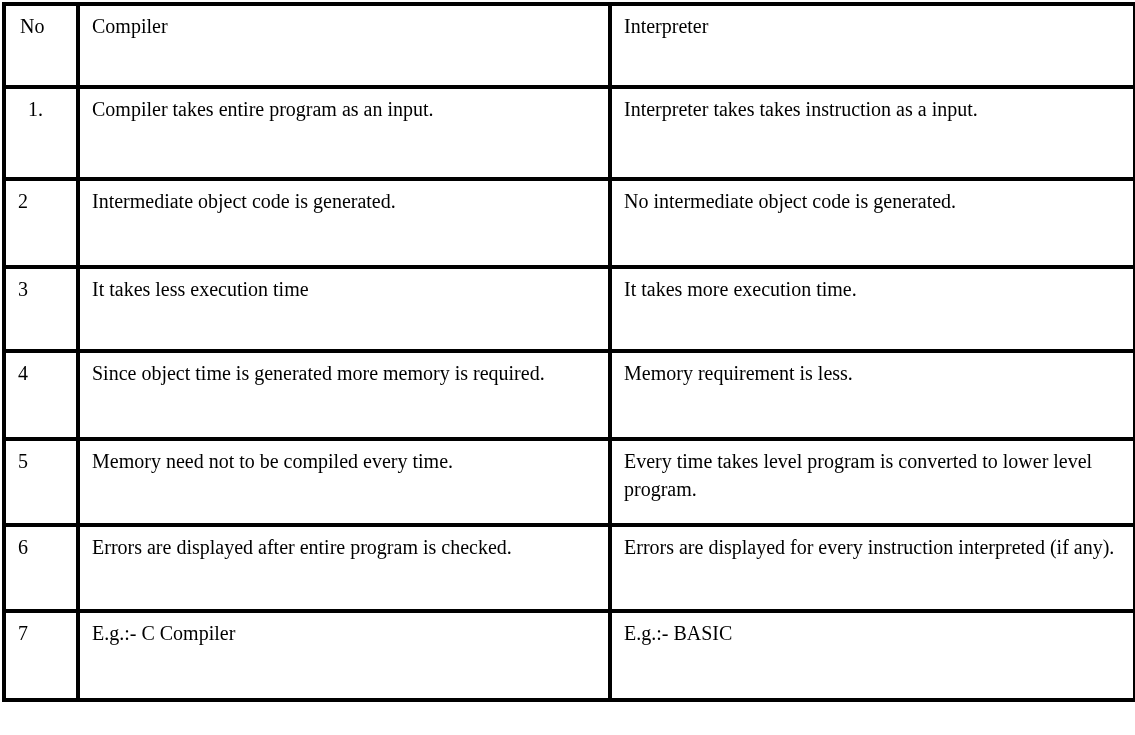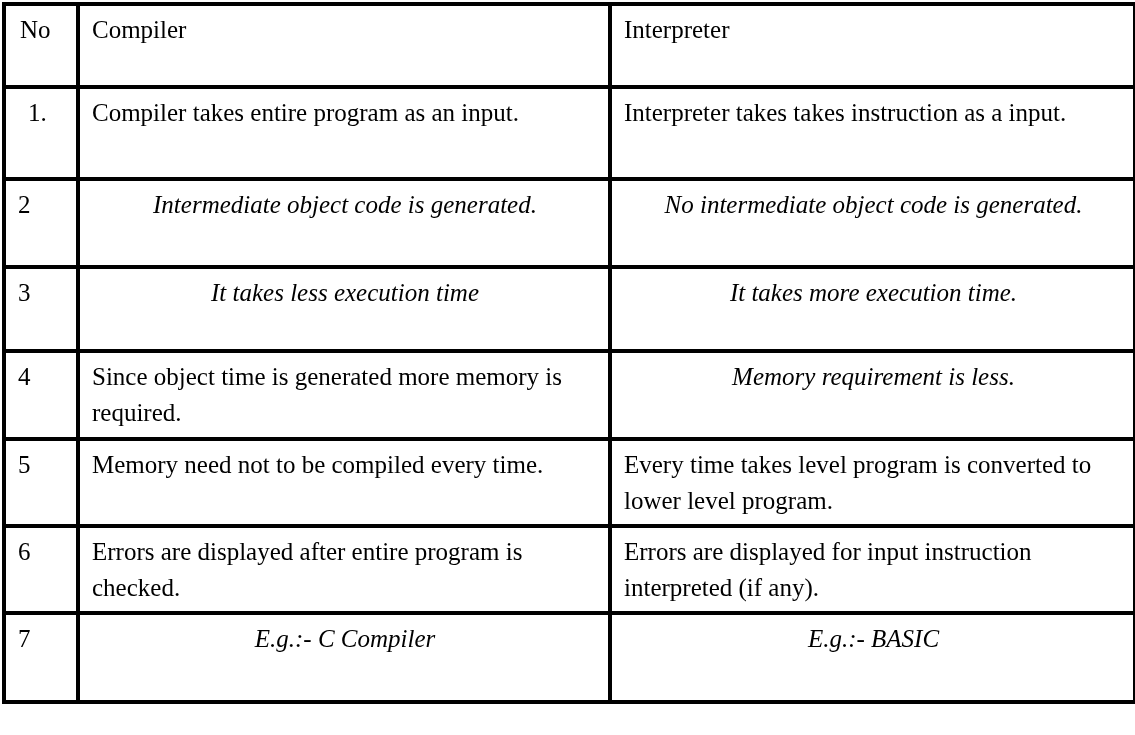--- a/index.html
+++ b/index.html
@@ -29,21 +29,21 @@
     margin: 2px 0 0 2px;
     table-layout: fixed;
     background: #ffffff;
   }
 
   table.comparison-table td,
   table.comparison-table th {
     border: 4px solid #000000;
     vertical-align: top;
     padding: 6px 10px 6px 12px;
-    font-size: 25px;
+    font-size: 20px;
     line-height: 1.42;
     background: #ffffff;
     text-align: left;
     font-weight: normal;
   }
 
   
   col.col-no          { width: 74px; }
   col.col-compiler    { width: 532px; }
   col.col-interpreter { width: 525px; }
@@ -68,22 +68,21 @@
   td.cell-no.indented {
     padding-left: 22px;
   }
 
   td.cell-text {
     text-align: justify;
     text-justify: inter-word;
     hyphens: none;
   }
   td.cell-text.no-justify {
-    text-align: center;
-    font-style: italic;
+    text-align: left;
   }
 
   
   tr.row-1 { height: 92px; }
   tr.row-2 { height: 88px; }
   tr.row-3 { height: 84px; }
   tr.row-4 { height: 88px; }
   tr.row-5 { height: 86px; }
   tr.row-6 { height: 86px; }
   tr.row-7 { height: 89px; }
@@ -136,21 +135,21 @@
 
       <tr class="row-5">
         <td class="cell-no">5</td>
         <td class="cell-text">Memory need not to be compiled every time.</td>
         <td class="cell-text">Every time takes level program is converted to lower level program.</td>
       </tr>
 
       <tr class="row-6">
         <td class="cell-no">6</td>
         <td class="cell-text">Errors are displayed after entire program is checked.</td>
-        <td class="cell-text">Errors are displayed for input instruction interpreted (if any).</td>
+        <td class="cell-text">Errors are displayed for every instruction interpreted (if any).</td>
       </tr>
 
       <tr class="row-7">
         <td class="cell-no">7</td>
         <td class="cell-text no-justify">E.g.:- C Compiler</td>
         <td class="cell-text no-justify">E.g.:- BASIC</td>
       </tr>
 
     </tbody>
   </table>

